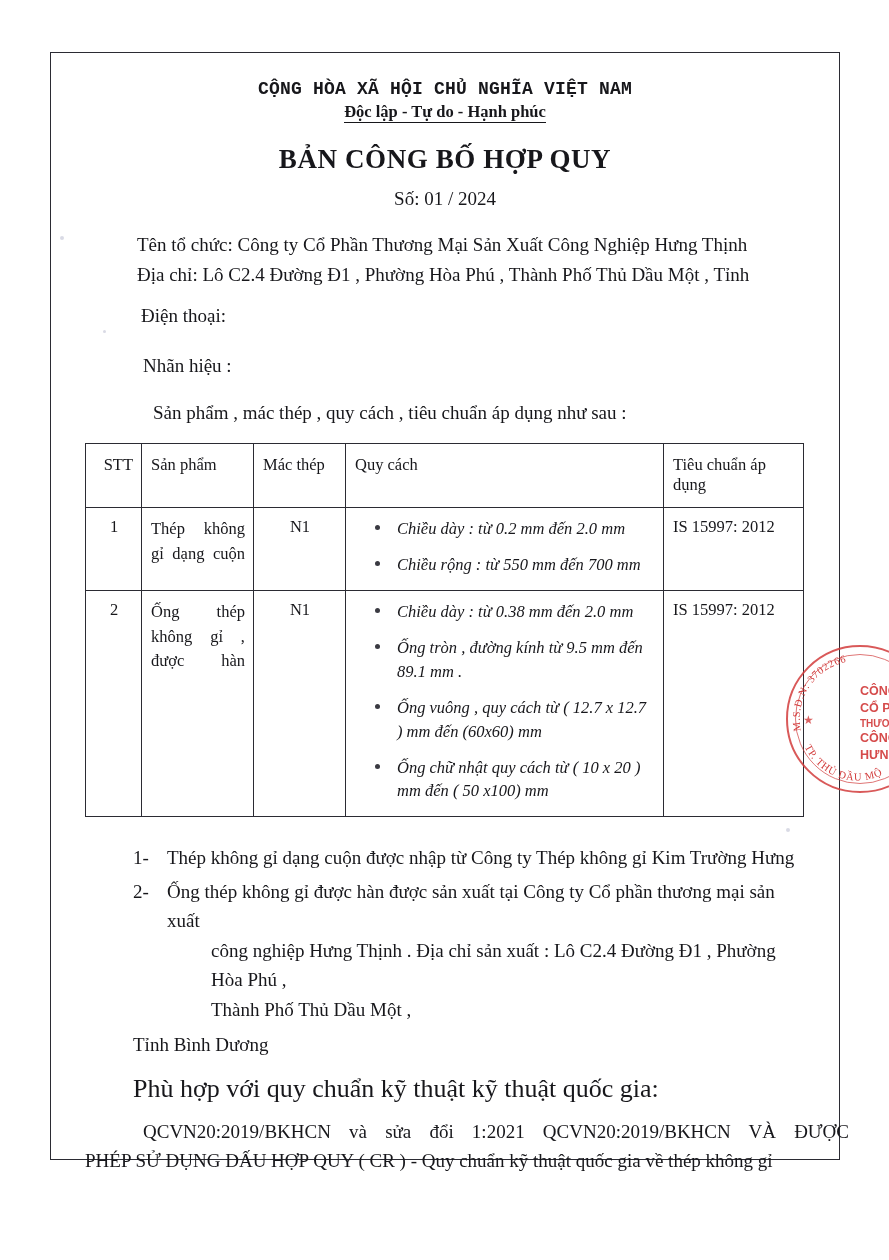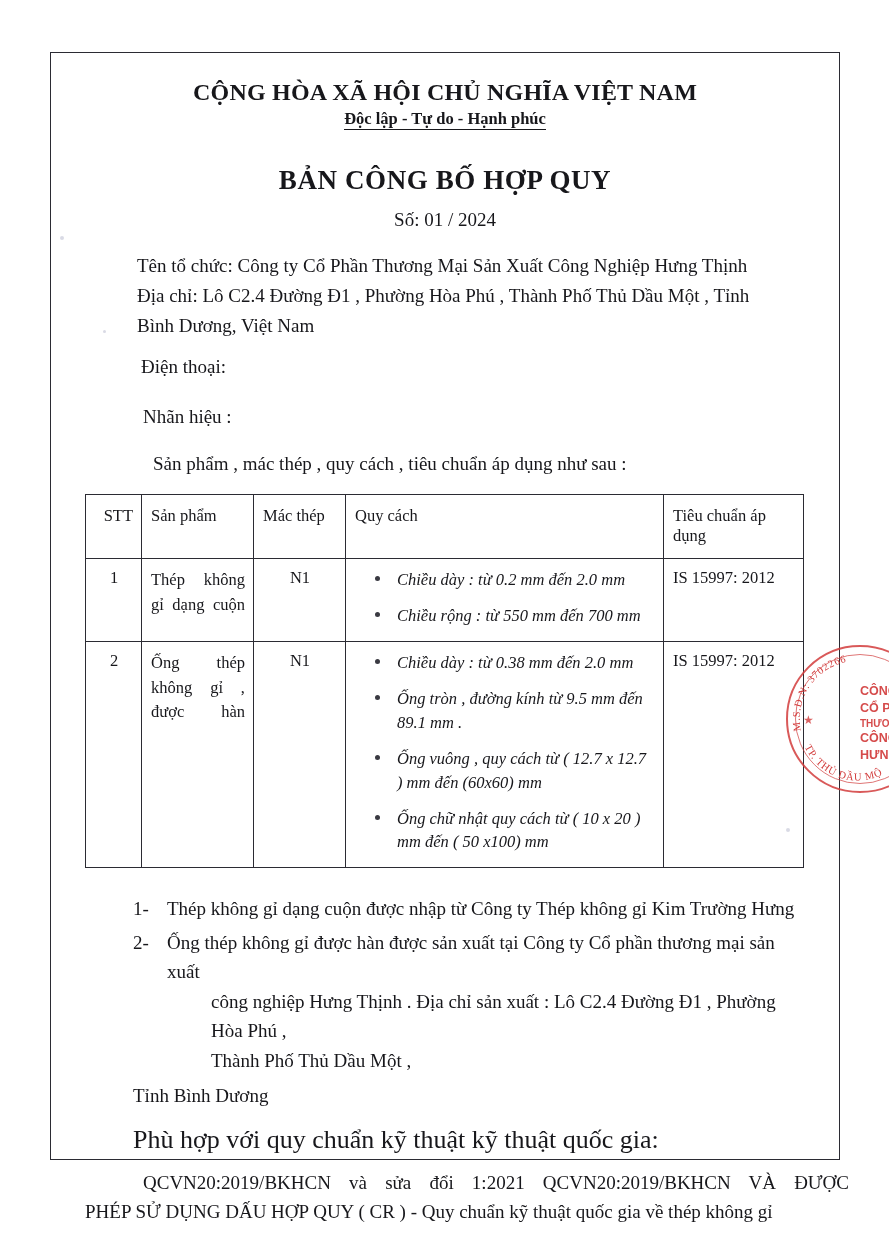--- a/index.html
+++ b/index.html
@@ -35,41 +35,42 @@
     width: 100%;
     height: 100%;
     padding: 18px 34px 0 34px;
     box-sizing: border-box;
   }
 
   
   .nation-title {
     text-align: center;
     font-weight: bold;
-    font-size: 24px;
+    font-size: 18px;
     letter-spacing: 0.2px;
     margin-top: 8px;
+    font-family: Liberation Mono, monospace;
   }
   .nation-sub {
     text-align: center;
     font-weight: bold;
     font-size: 16.5px;
     margin-top: 3px;
   }
   .nation-sub span {
     border-bottom: 1.4px solid #17171b;
     padding-bottom: 1px;
   }
 
   .doc-title {
     text-align: center;
     font-weight: bold;
     font-size: 27px;
     letter-spacing: 0.6px;
-    margin-top: 36px;
+    margin-top: 22px;
   }
   .doc-number {
     text-align: center;
     font-size: 19px;
     margin-top: 13px;
   }
 
   
   .info-block {
     margin-top: 20px;
@@ -274,21 +275,20 @@
 
     <div class="nation-title">CỘNG HÒA XÃ HỘI CHỦ NGHĨA VIỆT NAM</div>
     <div class="nation-sub"><span>Độc lập - Tự do - Hạnh phúc</span></div>
 
     <div class="doc-title">BẢN CÔNG BỐ HỢP QUY</div>
     <div class="doc-number">Số: 01 / 2024</div>
 
     <div class="info-block">
       <div class="info-line">Tên tổ chức: Công ty Cổ Phần Thương Mại Sản Xuất Công Nghiệp Hưng Thịnh</div>
       <div class="info-line">Địa chỉ: Lô C2.4 Đường Đ1 , Phường Hòa Phú , Thành Phố Thủ Dầu Một , Tỉnh</div>
-      <div class="info-line cont">Bình Dương, Việt Nam</div>
       <div class="info-line phone">Điện thoại:</div>
       <div class="brand-line">Nhãn hiệu :</div>
       <div class="intro-line">Sản phẩm , mác thép , quy cách , tiêu chuẩn áp dụng như sau :</div>
     </div>
 
     <table class="spec">
       <colgroup>
         <col class="col-stt">
           <col class="col-prod">
           <col class="col-grade">

